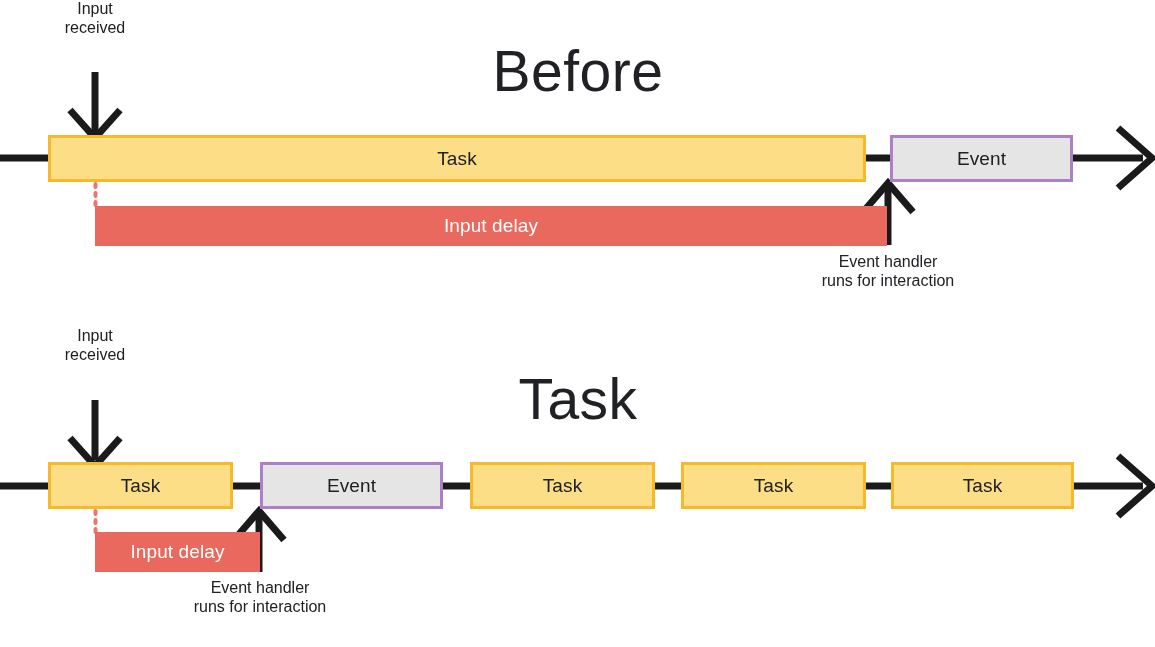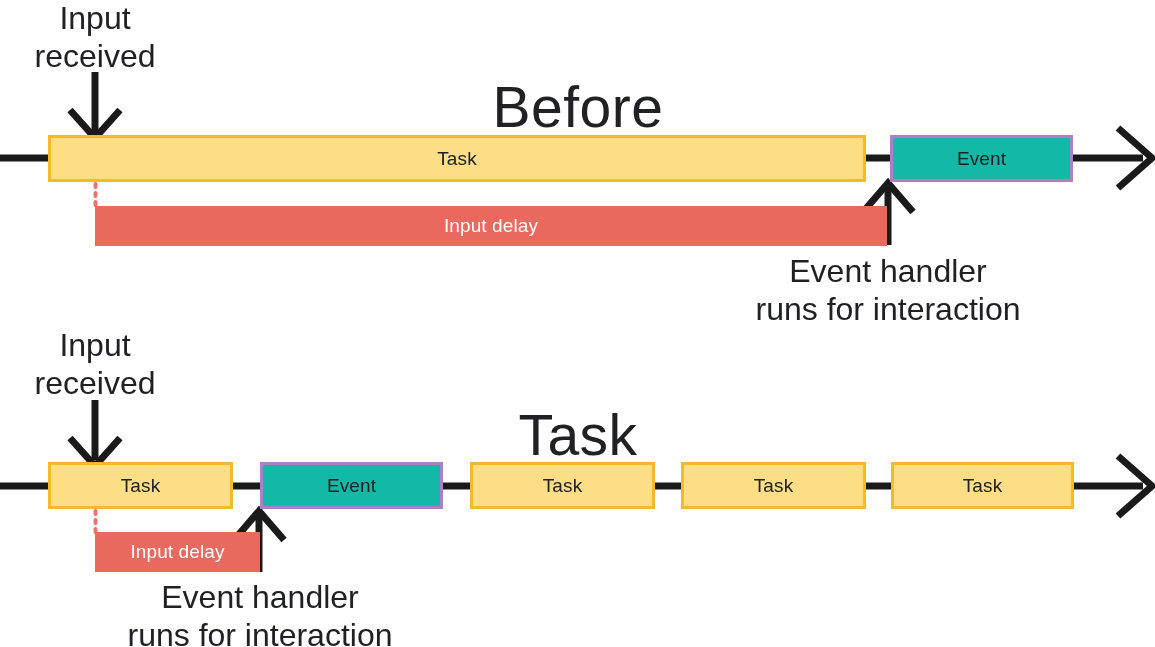--- a/index.html
+++ b/index.html
@@ -31,44 +31,43 @@
     justify-content: center;
     font-size: 19px;
     color: #202124;
     letter-spacing: 0.1px;
   }
   .box.task {
     background: #FCDE86;
     border: 3px solid #F6B929;
   }
   .box.event {
-    background: #14b8a6;
+    background: #e5e5e5;
     border: 3px solid #AC7FC8;
   }
   .box.delay {
     background: #E9695F;
     color: #ffffff;
     border: none;
     align-items: center;
   }
   
   .label {
     position: absolute;
     color: #202124;
     text-align: center;
     line-height: 1.18;
     white-space: pre;
   }
   .label.caption {
-    font-size: 32px;
+    font-size: 16px;
   }
   .label.heading {
     font-size: 57px;
     letter-spacing: 0.5px;
-    margin-top: 36px;
   }
 </style>
 </head>
 <body>
 
 <div id="canvas">
 
   <svg class="svg-layer" viewBox="0 0 1155 647" xmlns="http://www.w3.org/2000/svg">
     <defs></defs>
 

